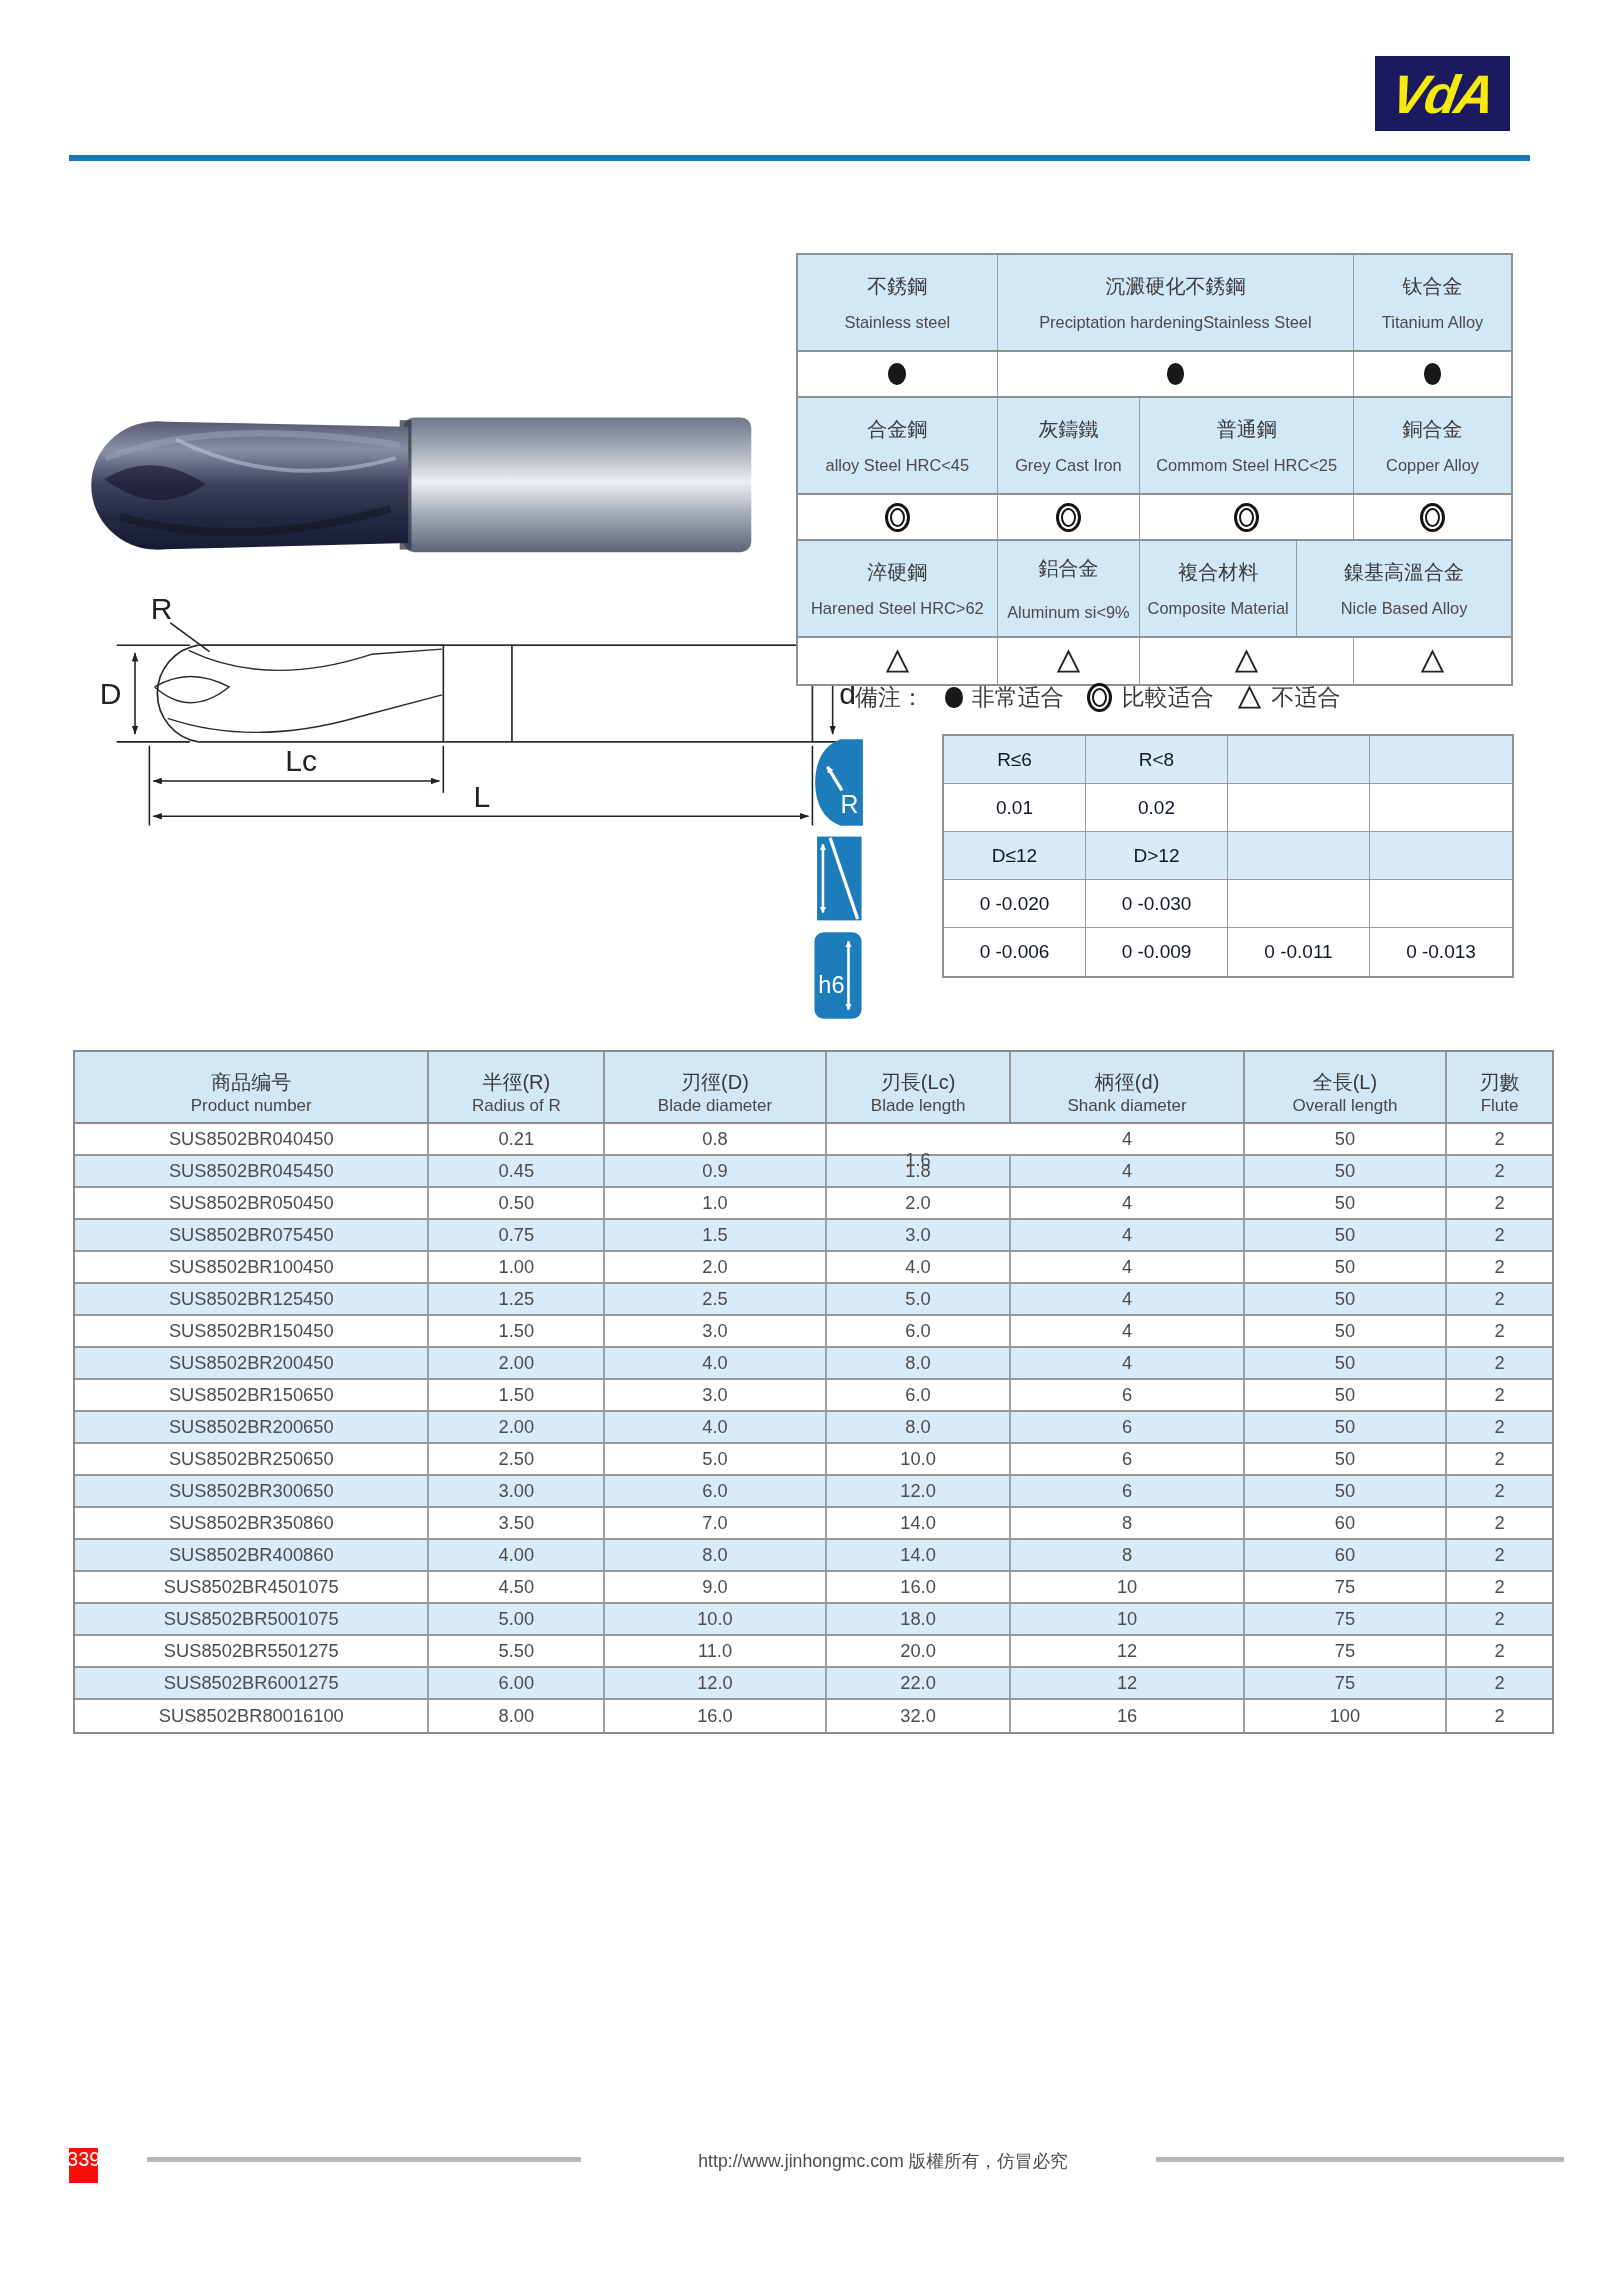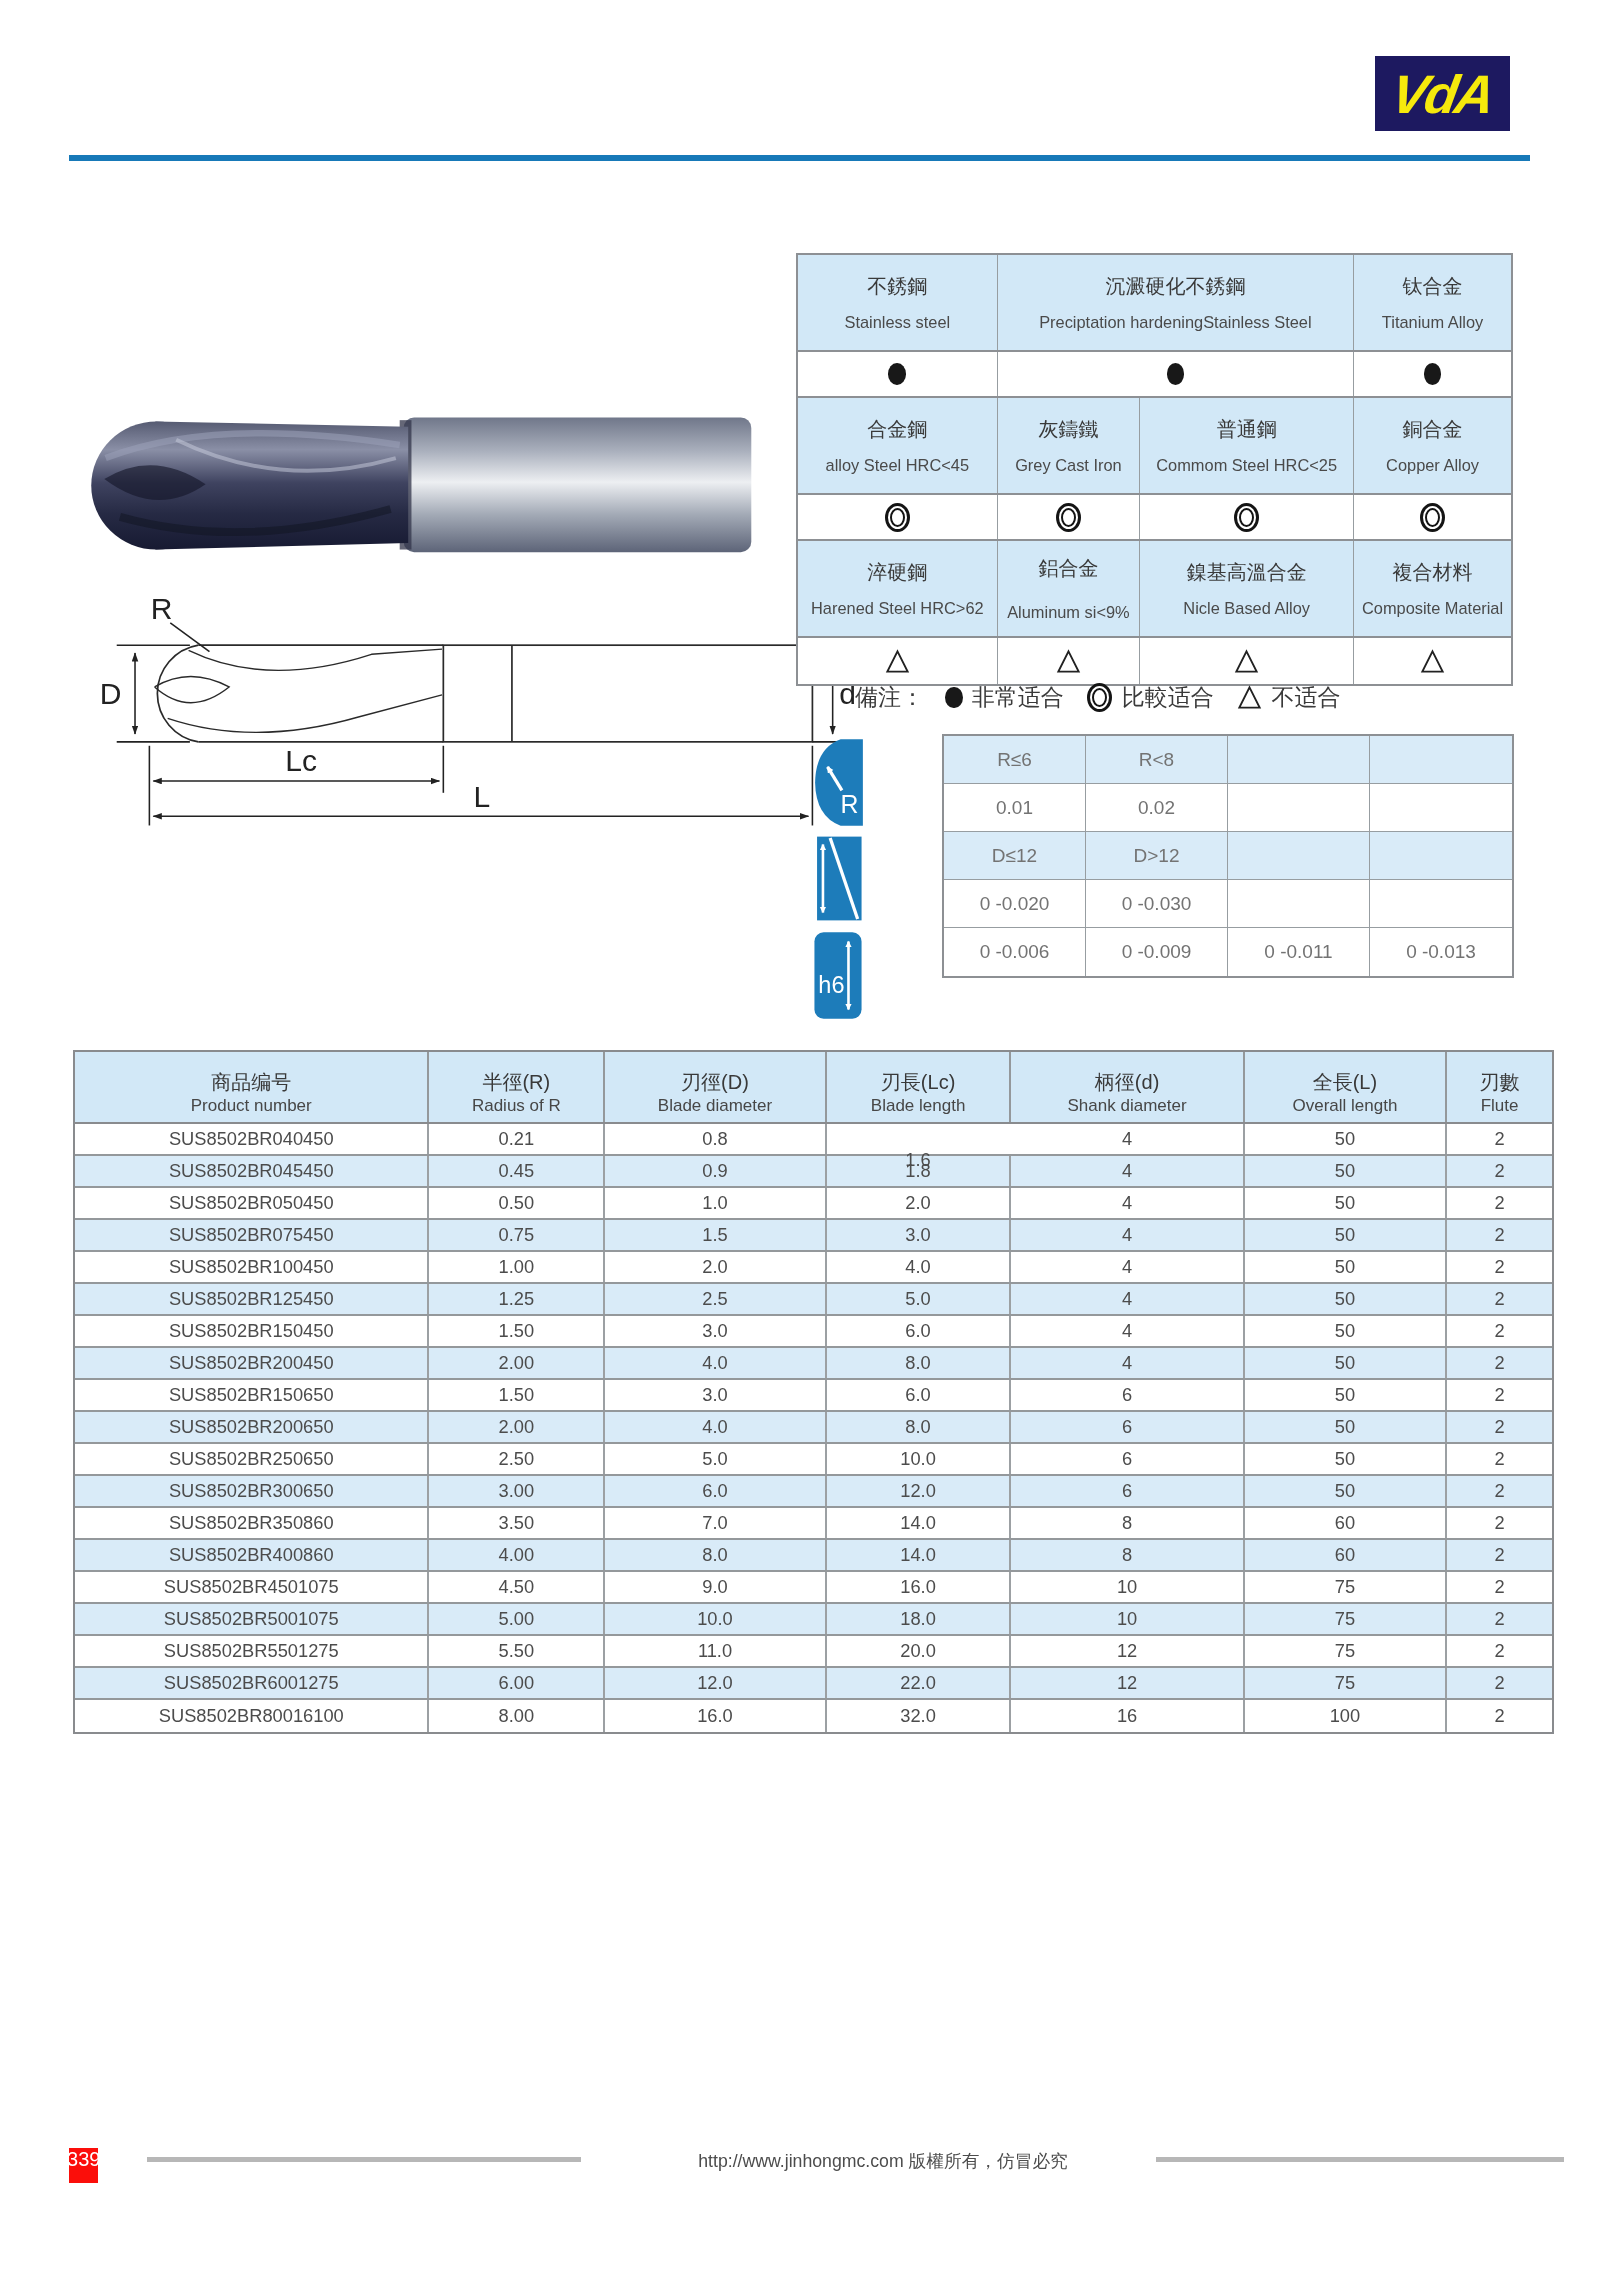--- a/index.html
+++ b/index.html
@@ -41,21 +41,21 @@
   
   .legend{position:absolute;left:855px;top:682px;display:flex;align-items:center;gap:9.2px}
   .legend-label{font-size:23px;color:#3a3a3a;margin-right:11.8px}
   .legend-text{font-size:23px;color:#3a3a3a;margin-right:14.4px}
 
   
   .tolerance{position:absolute;left:942px;top:734px;width:572px;border:2px solid #8d9094}
   .tol-row{display:flex;height:48px;border-bottom:1.3px solid #979da1;background:#fff}
   .tol-row:last-child{border-bottom:none}
   .tol-row.shaded{background:#d9ebf8}
-  .tol-cell{width:25%;border-right:1.3px solid #979da1;display:flex;align-items:center;justify-content:center;font-size:19px;color:#737373}
+  .tol-cell{width:25%;border-right:1.3px solid #979da1;display:flex;align-items:center;justify-content:center;font-size:19px;color:#0f172a}
   .tol-cell:last-child{border-right:none}
   .tol-icon{position:absolute;left:813px;width:50px;height:89px}
   .icon-r{top:738px}
   .icon-d{top:834px}
   .icon-h6{top:931px}
 
   
   .ptable{position:absolute;left:73px;top:1050px;width:1481px;border:2px solid #898b8e;background:#fff}
   .pt-head{display:flex;height:72px;background:#d2e8f7;border-bottom:2px solid #898b8e}
   .pt-col{border-right:2px solid #94989b;display:flex;flex-direction:column;align-items:center;justify-content:flex-end;padding:6.5px 1.3px;text-align:center}
@@ -220,27 +220,27 @@
       </div>
       <div class="mat-row head">
         <div class="mat-cell" style="width: 28%;">
           <div class="mat-cn">淬硬鋼</div>
           <div class="mat-en">Harened Steel HRC&gt;62</div>
         </div>
         <div class="mat-cell" style="width: 20%; gap: 12px;">
           <div class="mat-cn">鋁合金</div>
           <div class="mat-en">Aluminum si&lt;9%</div>
         </div>
+        <div class="mat-cell" style="width: 22%;">
+          <div class="mat-cn">複合材料</div>
+          <div class="mat-en">Composite Material</div>
+        </div>
         <div class="mat-cell" style="width: 30%;">
           <div class="mat-cn">鎳基高溫合金</div>
           <div class="mat-en">Nicle Based Alloy</div>
-        </div>
-        <div class="mat-cell" style="width: 22%;">
-          <div class="mat-cn">複合材料</div>
-          <div class="mat-en">Composite Material</div>
         </div>
       </div>
       <div class="mat-row sym">
         <div class="mat-cell symc" style="width: 28%;">
           <svg viewBox="0 0 32 32" class="sym-tri">
             <polygon points="16,3 29,29 3,29" fill="none" stroke="#222" stroke-width="2.4"></polygon>
           </svg>
         </div>
         <div class="mat-cell symc" style="width: 20%;">
           <svg viewBox="0 0 32 32" class="sym-tri">

